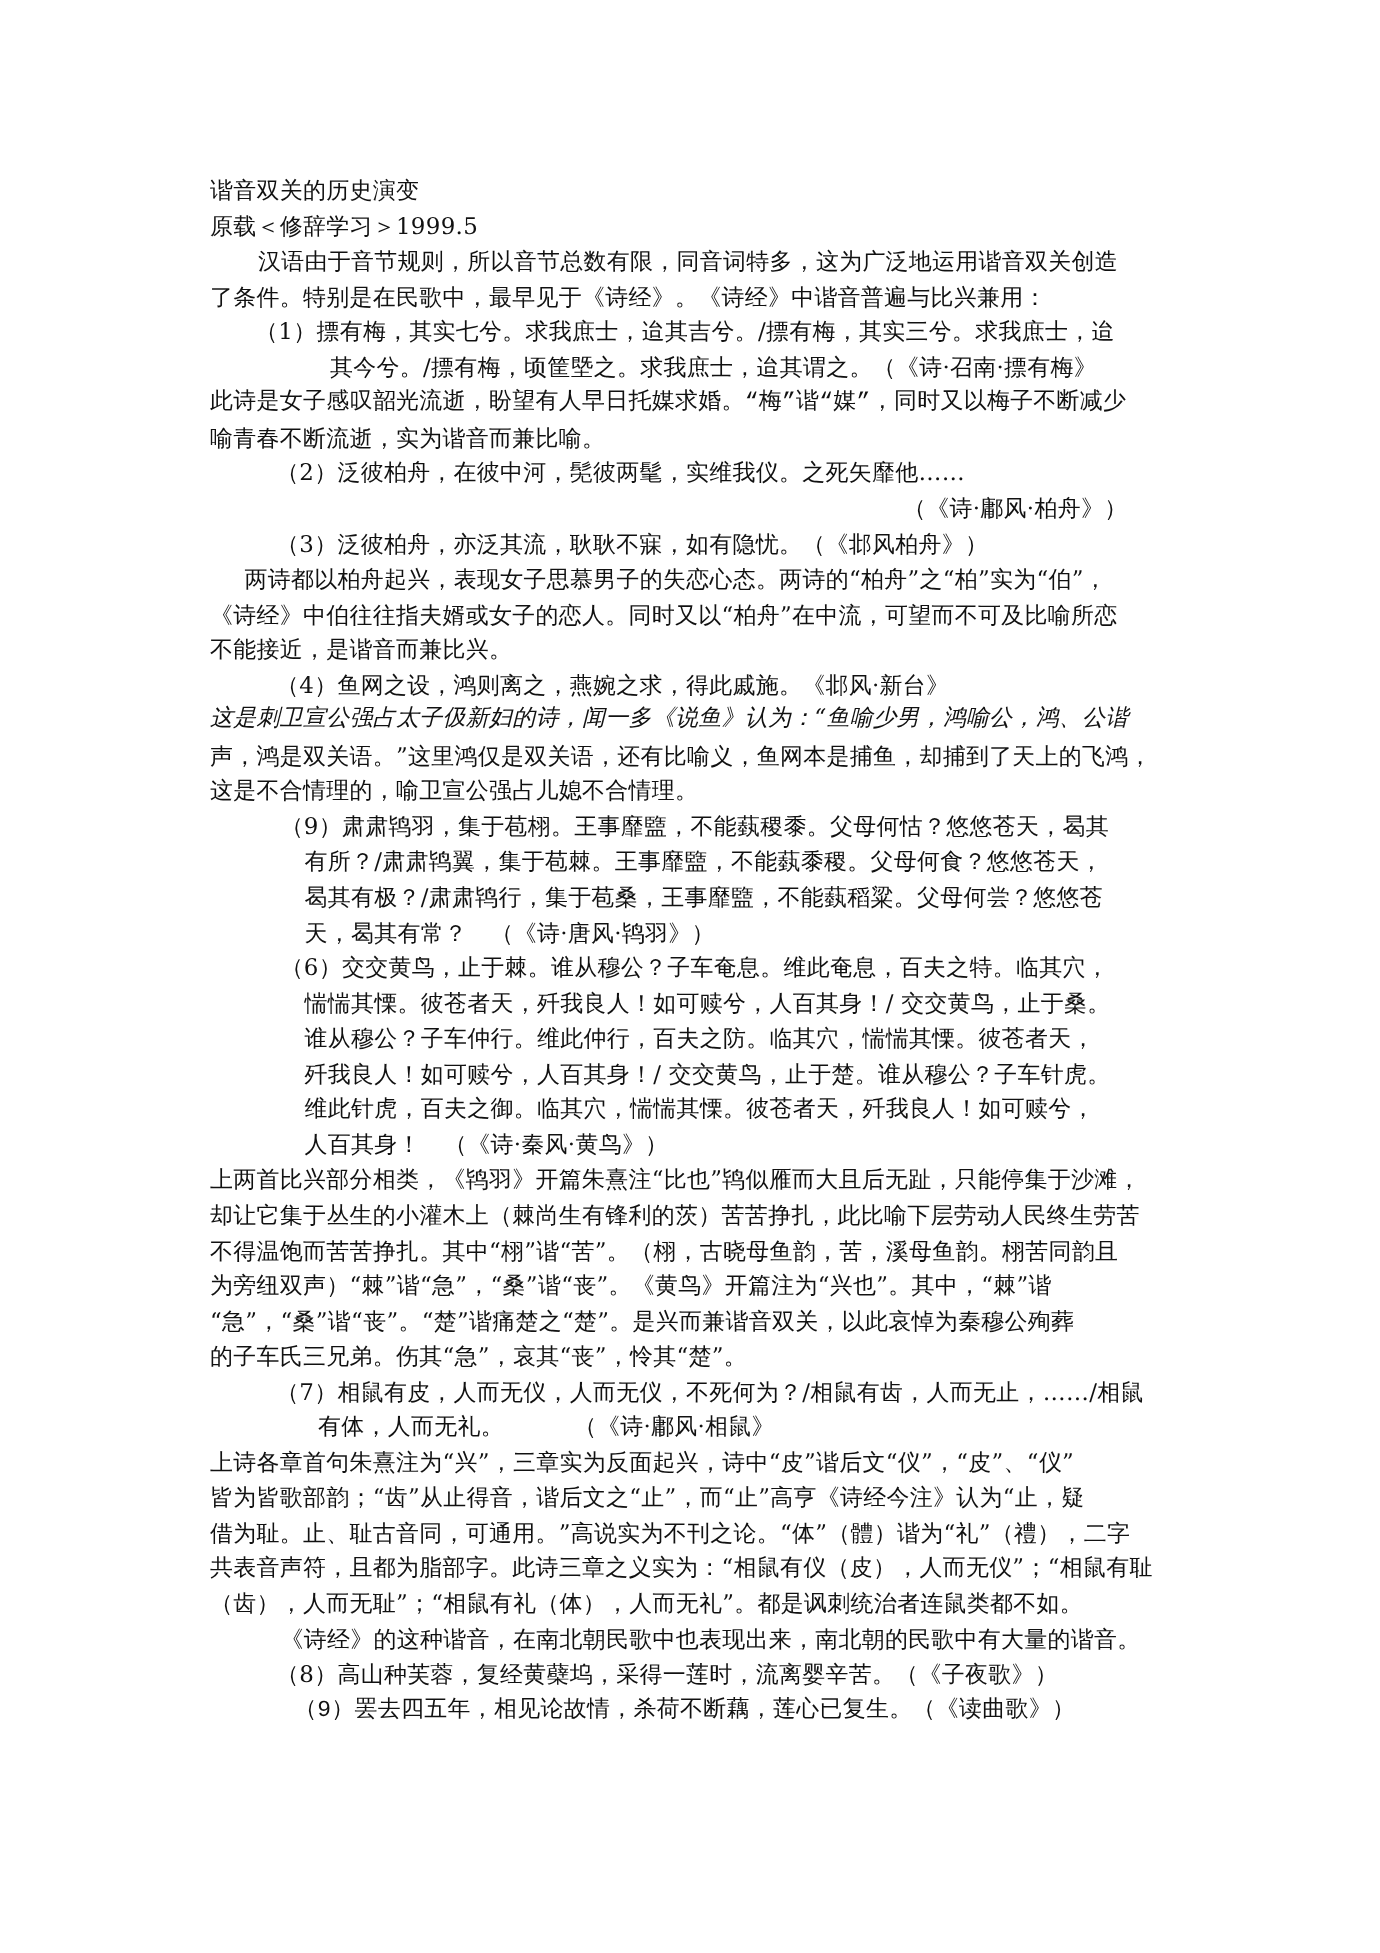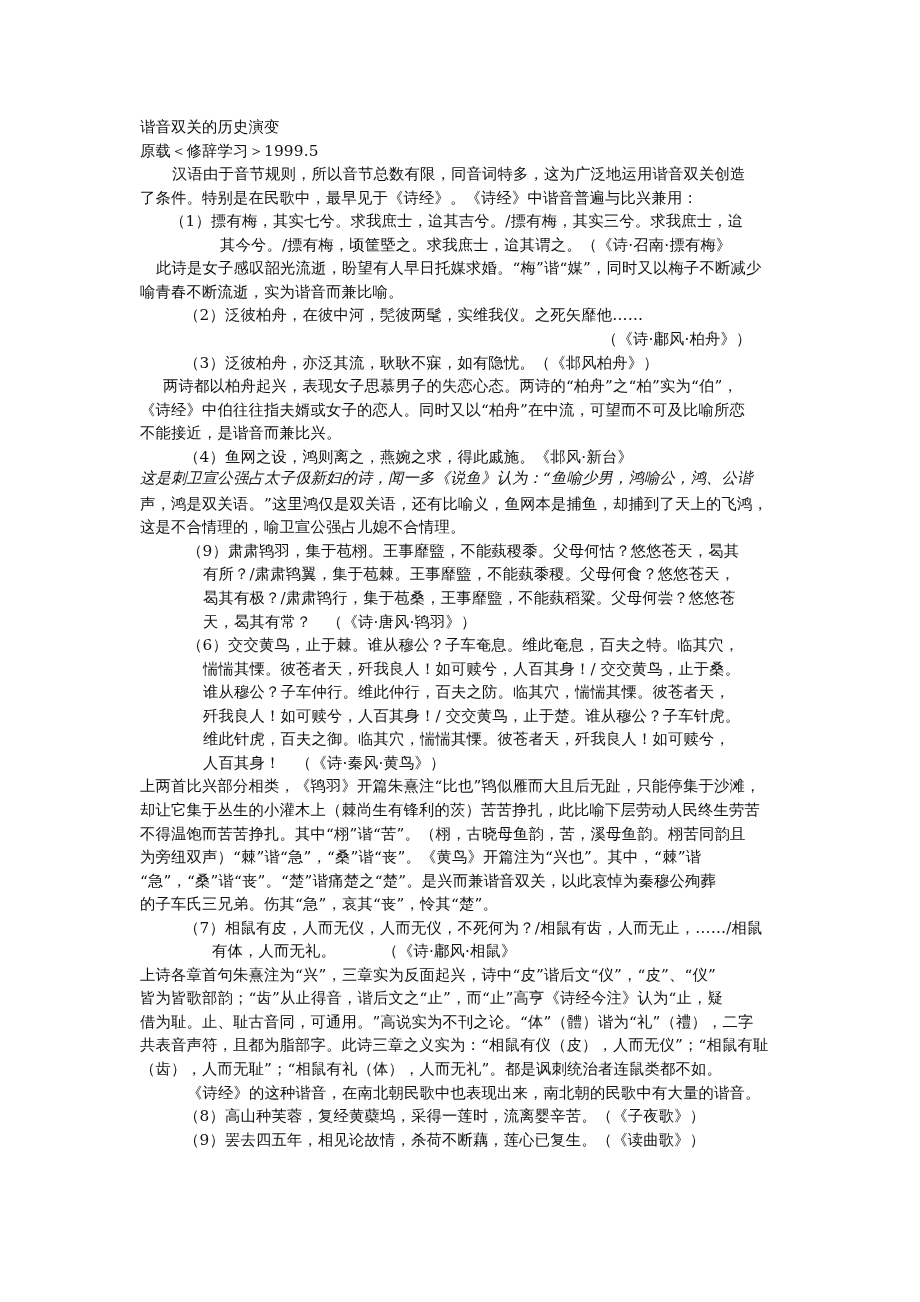--- a/index.html
+++ b/index.html
@@ -11,21 +11,21 @@
 </head>
 <body>
 
 <div class="page" id="page">
     <div class="line" style="top: 0px; left: 0px;">谐音双关的历史演变</div>
     <div class="line" style="top: 23.55px; left: 0px;">原载＜修辞学习＞1999.5</div>
     <div class="line" style="top: 47.1px; left: 32px;">汉语由于音节规则，所以音节总数有限，同音词特多，这为广泛地运用谐音双关创造</div>
     <div class="line" style="top: 70.65px; left: 0px;">了条件。特别是在民歌中，最早见于《诗经》。《诗经》中谐音普遍与比兴兼用：</div>
     <div class="line" style="top: 94.2px; left: 30px;">（1）摽有梅，其实七兮。求我庶士，迨其吉兮。/摽有梅，其实三兮。求我庶士，迨</div>
     <div class="line" style="top: 117.75px; left: 80px;">其今兮。/摽有梅，顷筐塈之。求我庶士，迨其谓之。（《诗·召南·摽有梅》</div>
-    <div class="line" style="top: 141.3px; left: 16px;">此诗是女子感叹韶光流逝，盼望有人早日托媒求婚。“梅”谐“媒”，同时又以梅子不断减少</div>
+    <div class="line" style="top: 141.3px; left: 0px; font-family: Liberation Mono, monospace;">此诗是女子感叹韶光流逝，盼望有人早日托媒求婚。“梅”谐“媒”，同时又以梅子不断减少</div>
     <div class="line" style="top: 164.85px; left: 0px;">喻青春不断流逝，实为谐音而兼比喻。</div>
     <div class="line" style="top: 188.4px; left: 44px;">（2）泛彼柏舟，在彼中河，髧彼两髦，实维我仪。之死矢靡他……</div>
     <div class="line" style="top: 211.95px; left: 462px;">（《诗·鄘风·柏舟》）</div>
     <div class="line" style="top: 235.5px; left: 44px;">（3）泛彼柏舟，亦泛其流，耿耿不寐，如有隐忧。（《邶风柏舟》）</div>
     <div class="line" style="top: 259.05px; left: 0px; margin-left: 23px;">两诗都以柏舟起兴，表现女子思慕男子的失恋心态。两诗的“柏舟”之“柏”实为“伯”，</div>
     <div class="line" style="top: 282.6px; left: 0px;">《诗经》中伯往往指夫婿或女子的恋人。同时又以“柏舟”在中流，可望而不可及比喻所恋</div>
     <div class="line" style="top: 306.15px; left: 0px;">不能接近，是谐音而兼比兴。</div>
     <div class="line" style="top: 329.7px; left: 44px;">（4）鱼网之设，鸿则离之，燕婉之求，得此戚施。《邶风·新台》</div>
     <div class="line" style="top: 351px; left: 0px; font-style: italic;">这是刺卫宣公强占太子伋新妇的诗，闻一多《说鱼》认为：“鱼喻少男，鸿喻公，鸿、公谐</div>
     <div class="line" style="top: 376.8px; left: 0px;">声，鸿是双关语。”这里鸿仅是双关语，还有比喻义，鱼网本是捕鱼，却捕到了天上的飞鸿，</div>
@@ -48,14 +48,14 @@
     <div class="line" style="top: 777.15px; left: 0px;">的子车氏三兄弟。伤其“急”，哀其“丧”，怜其“楚”。</div>
     <div class="line" style="top: 800.7px; left: 44px;">（7）相鼠有皮，人而无仪，人而无仪，不死何为？/相鼠有齿，人而无止，……/相鼠</div>
     <div class="line" style="top: 824.25px; left: 72px;">有体，人而无礼。　　　（《诗·鄘风·相鼠》</div>
     <div class="line" style="top: 847.8px; left: 0px;">上诗各章首句朱熹注为“兴”，三章实为反面起兴，诗中“皮”谐后文“仪”，“皮”、“仪”</div>
     <div class="line" style="top: 871.35px; left: 0px;">皆为皆歌部韵；“齿”从止得音，谐后文之“止”，而“止”高亨《诗经今注》认为“止，疑</div>
     <div class="line" style="top: 894.9px; left: 0px;">借为耻。止、耻古音同，可通用。”高说实为不刊之论。“体”（體）谐为“礼”（禮），二字</div>
     <div class="line" style="top: 918.45px; left: 0px;">共表音声符，且都为脂部字。此诗三章之义实为：“相鼠有仪（皮），人而无仪”；“相鼠有耻</div>
     <div class="line" style="top: 942px; left: 0px;">（齿），人而无耻”；“相鼠有礼（体），人而无礼”。都是讽刺统治者连鼠类都不如。</div>
     <div class="line" style="top: 965.55px; left: 47px;">《诗经》的这种谐音，在南北朝民歌中也表现出来，南北朝的民歌中有大量的谐音。</div>
     <div class="line" style="top: 989.1px; left: 44px;">（8）高山种芙蓉，复经黄蘗坞，采得一莲时，流离婴辛苦。（《子夜歌》）</div>
-    <div class="line" style="top: 1012.65px; left: 44px;">（9）罢去四五年，相见论故情，杀荷不断藕，莲心已复生。（《读曲歌》）</div>
+    <div class="line" style="top: 1012.65px; left: 56px; font-family: Liberation Mono, monospace;">（9）罢去四五年，相见论故情，杀荷不断藕，莲心已复生。（《读曲歌》）</div>
   </div>
 
 </body></html>

